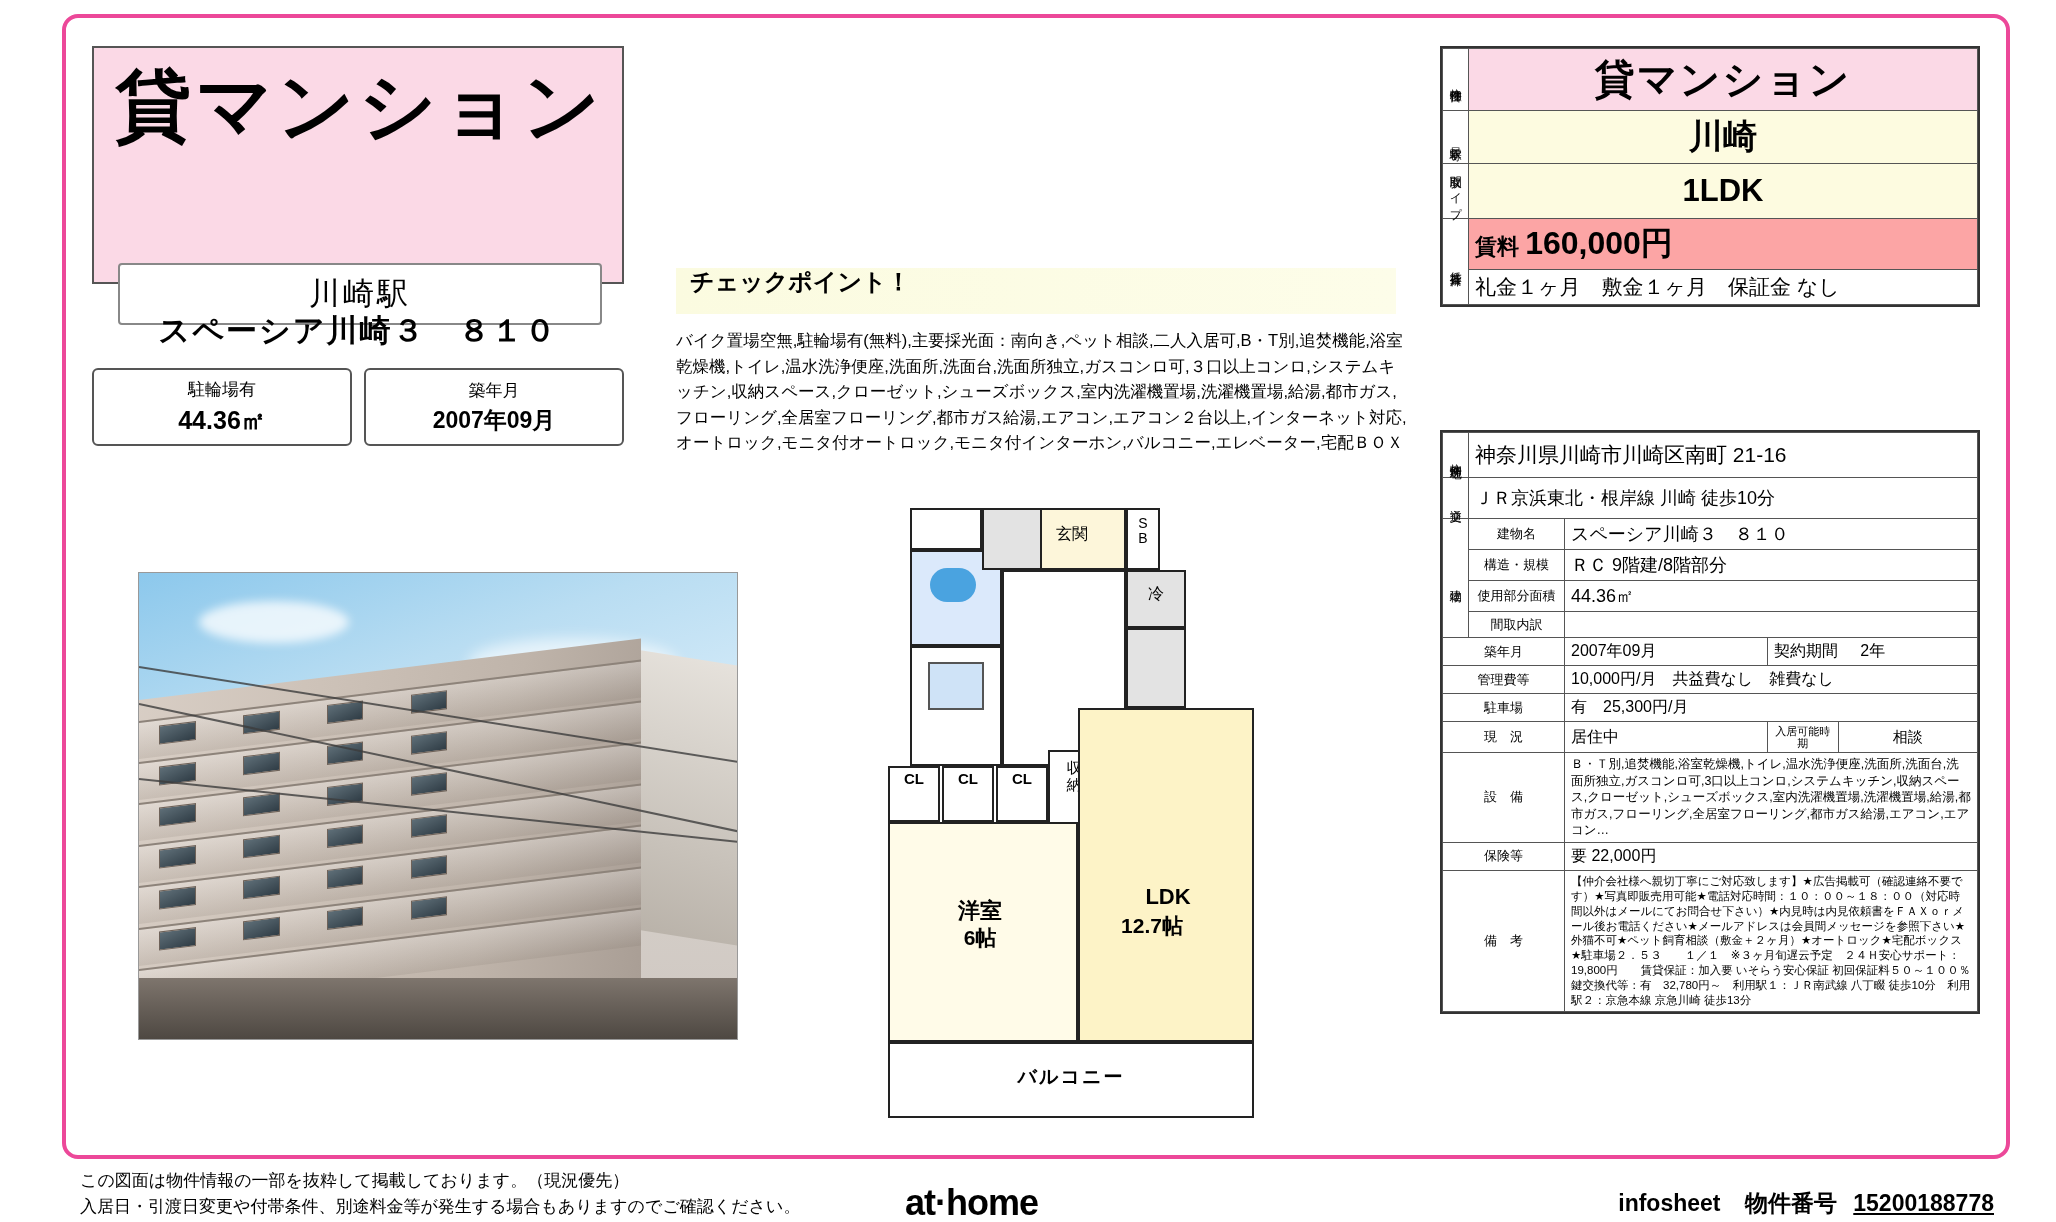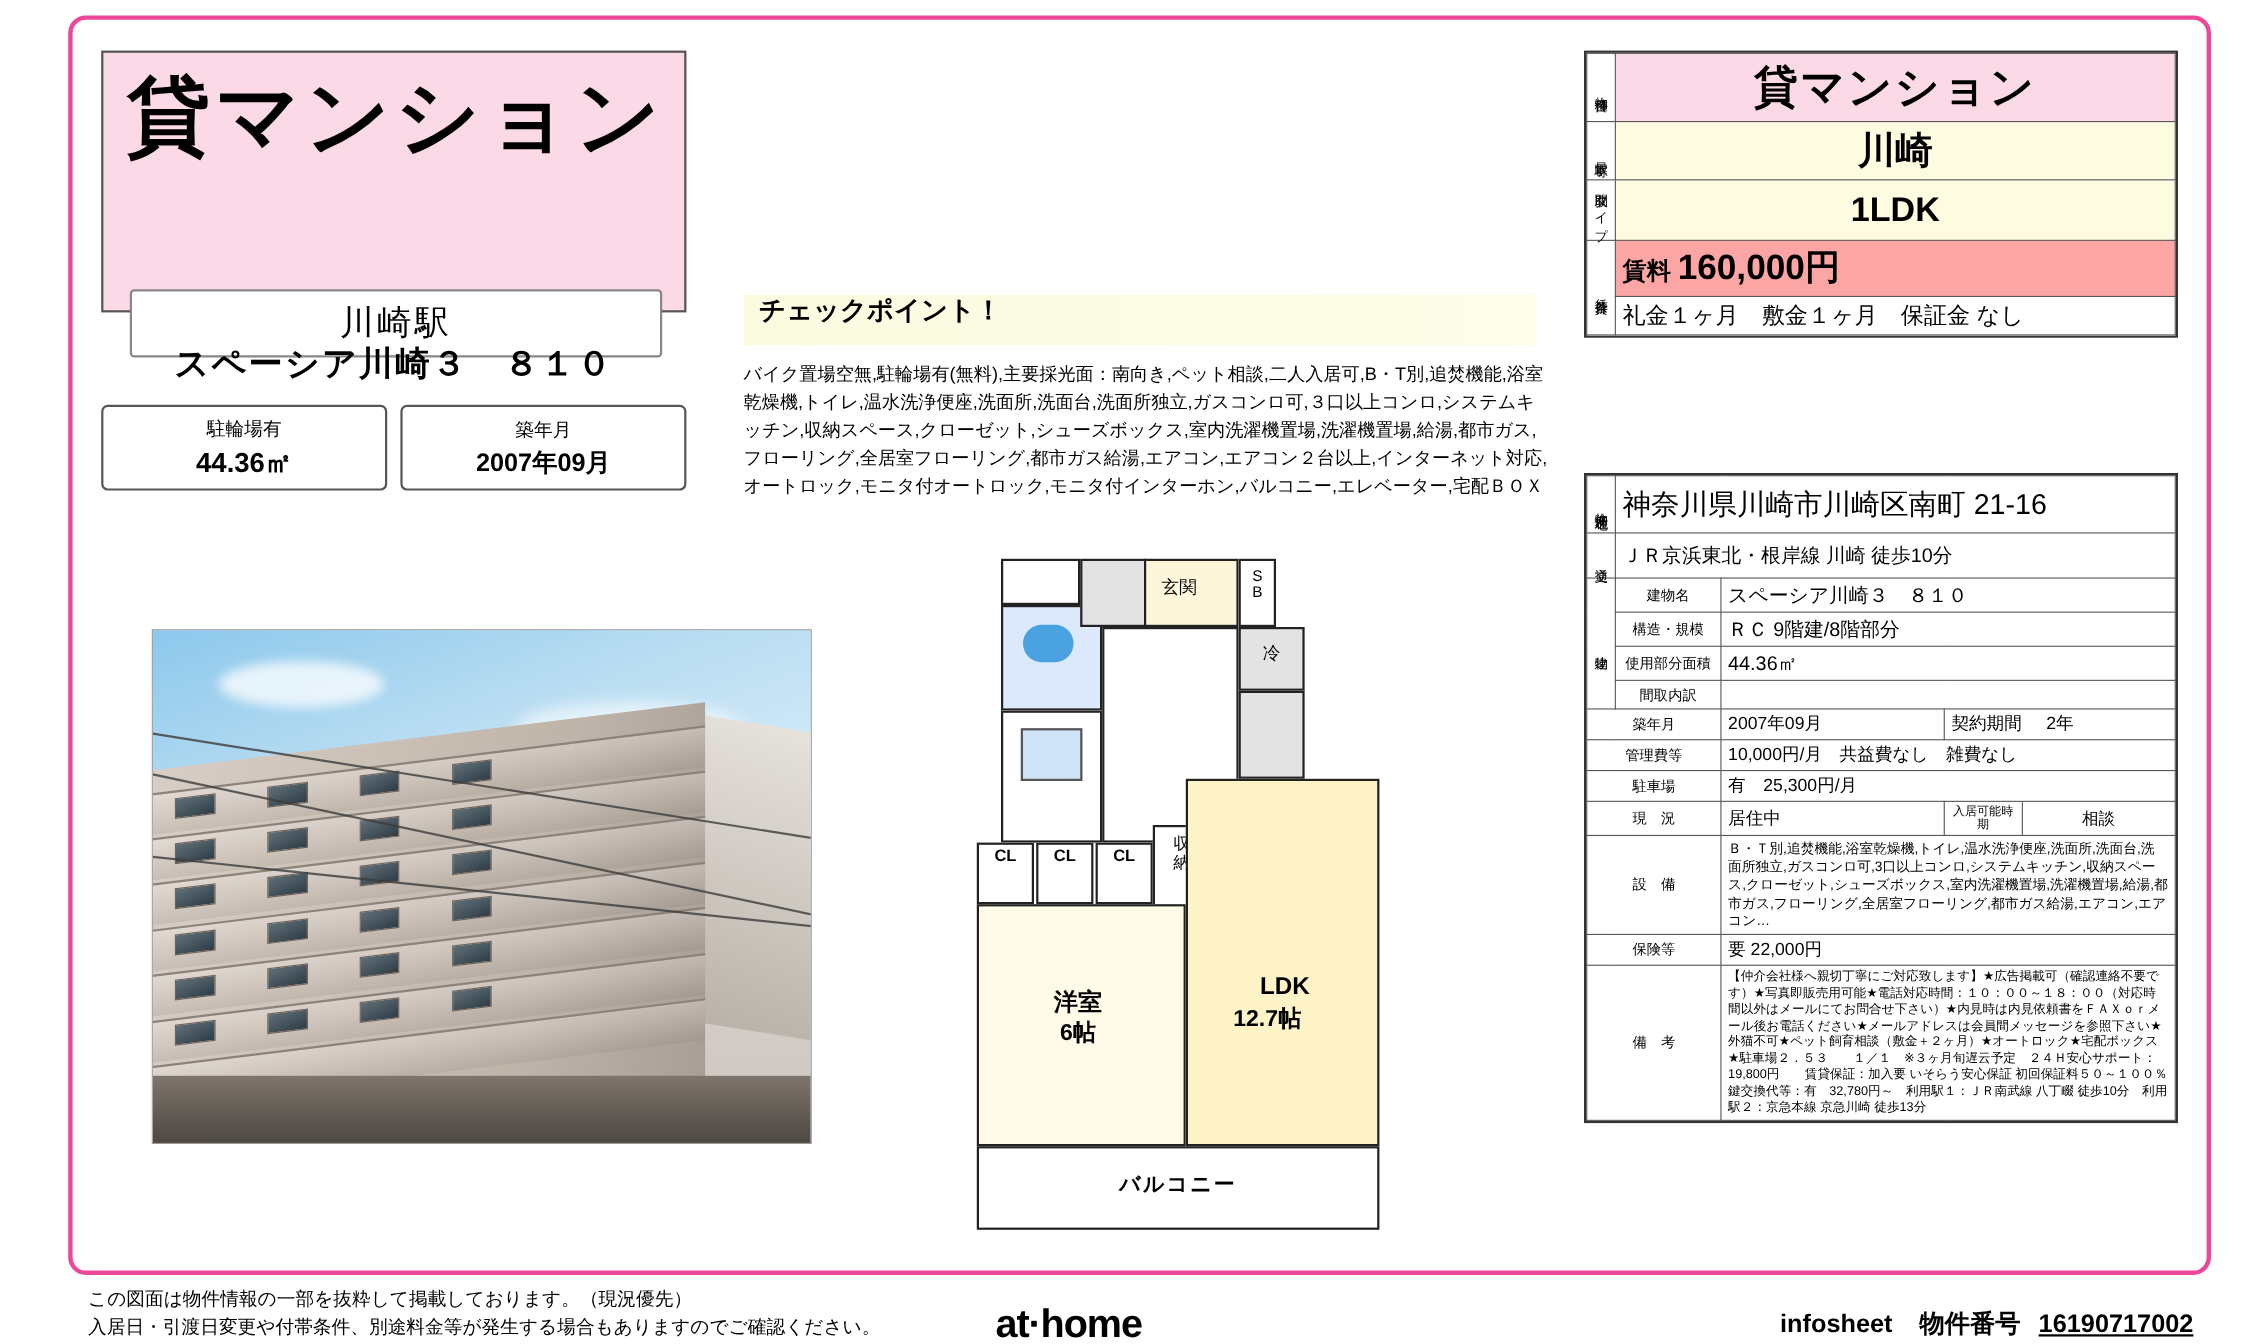--- a/index.html
+++ b/index.html
@@ -125,21 +125,21 @@
   .vhead span { writing-mode: vertical-rl; text-orientation: upright; letter-spacing:1px; display:inline-block; }
   .big-pink { background:#fbd9e6; text-align:center; font-size:40px; font-weight:bold; letter-spacing:2px; }
   .big-cream { background:#fdfbe0; text-align:center; font-size:34px; font-weight:bold; }
   .big-cream2 { background:#fdfbe0; text-align:center; font-size:31px; font-weight:bold; }
   .rent-cell { background:#fca5a5; font-size:22px; font-weight:bold;margin-left:26px; }
   .rent-cell b { font-size:32px; }
   .fee-cell { background:#fff; text-align:left; font-size:21px; }
   .rt2 { position:absolute; left:1440px; top:430px; width:540px; border:2px solid #333; }
   .rt2 table { border-collapse:collapse; width:100%; font-size:14px; }
   .rt2 td { border:1px solid #555; padding:3px 6px; vertical-align:middle; }
-  .addr { font-size:26px; padding:8px 6px !important; }
+  .addr { font-size:21px; padding:8px 6px !important; }
   .access { font-size:18px; padding:8px 6px !important; }
   .sublabel { width:96px; text-align:center; font-size:13px; background:#fff; }
   .val18 { font-size:18px; }
   .val16 { font-size:16px; }
   .tiny { font-size:12.5px; line-height:1.32; }
   .tiny2 { font-size:11.5px; line-height:1.3; }
   
   .foot-note {
     position:absolute; left:80px; top:1168px; width:900px;
     font-size:17px; line-height:1.5;
@@ -369,15 +369,15 @@
   </div>
 
   <div class="foot-note">
     <div>この図面は物件情報の一部を抜粋して掲載しております。（現況優先）</div>
     <div>入居日・引渡日変更や付帯条件、別途料金等が発生する場合もありますのでご確認ください。</div>
   </div>
   <div class="athome">at·home</div>
   <div class="infosheet">
     <span>infosheet</span>
     <span style="margin-left:18px">物件番号</span>
-    <span class="num">16190717002</span>
+    <span class="num">15200188778</span>
   </div>
 </div>
 
 </body></html>

